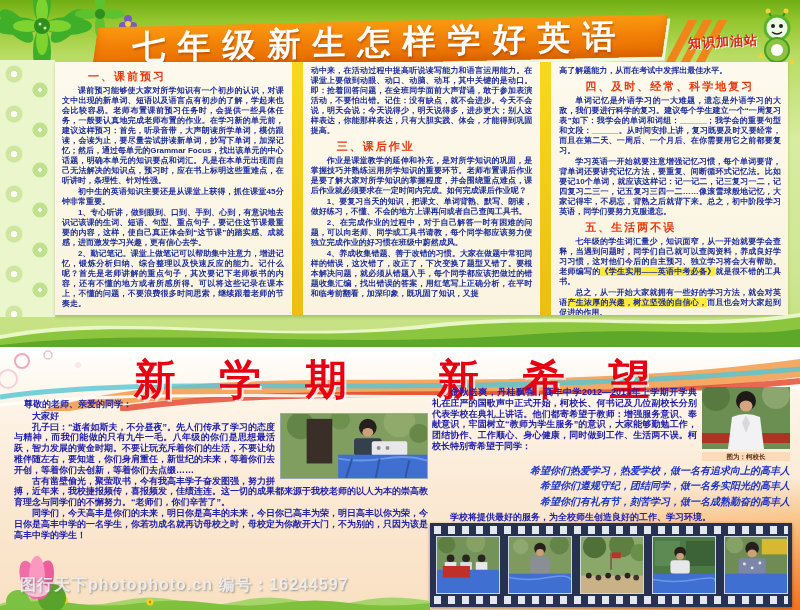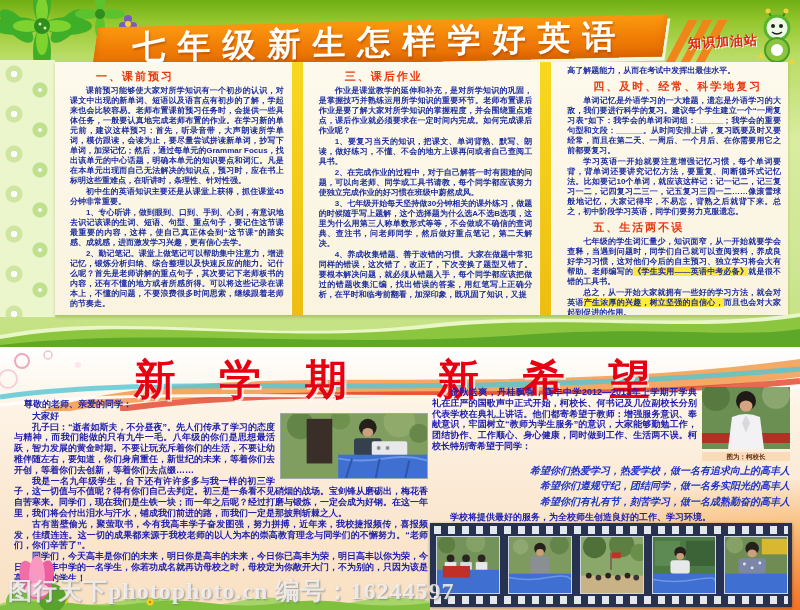--- a/index.html
+++ b/index.html
@@ -25,21 +25,21 @@
 
   .side-border{position:absolute;left:0;top:60px;width:55px;height:257px;
     background:
       radial-gradient(circle at 14px 14px, #ffffff 0 3px, #cfe6a0 3px 8px, rgba(0,0,0,0) 9px),
       radial-gradient(circle at 40px 30px, #ffffff 0 2px, #bfe08c 2px 7px, rgba(0,0,0,0) 8px),
       #ecf6cd;
     background-size:52px 40px,52px 40px,auto;}
 
   .panel{position:absolute;left:55px;top:62px;width:733px;height:253px;display:flex;
     background:linear-gradient(180deg,#fdf9ec 0%,#faf3df 100%);box-shadow:0 2px 3px rgba(90,120,20,.3);}
-  .tcol{flex:1;padding:4px 7px 2px 15px;overflow:hidden;}
+  .tcol{flex:1;padding:4px 7px 2px 7px;overflow:hidden;}
   .vdiv{width:11px;background:linear-gradient(180deg,#f8d81f,#eebd12);border-left:1px solid #fff;border-right:1px solid #fff;}
   .tcol h3{margin:3px 0 2px 26px;color:#e8380d;font-size:11px;font-weight:bold;letter-spacing:2px;}
   .tcol p{margin:0 0 1px 0;color:#1f2f9f;font-size:8px;line-height:1.25;text-align:justify;
     text-indent:2em;font-weight:600;}
   .tcol p.noindent{text-indent:0;}
   .hl{background:#ffe93a;}
 
   .top-wave{position:absolute;left:0;top:299px;width:800px;height:48px;}
 
   
@@ -74,22 +74,22 @@
   .film{position:absolute;left:430px;top:176px;width:362px;height:84px;background:#26324f;
     box-shadow:0 1px 3px rgba(60,40,10,.5);z-index:2;}
   .film .perf{position:absolute;left:4px;right:4px;height:8px;
     background:repeating-linear-gradient(90deg,#e3e7ee 0 7px, rgba(0,0,0,0) 7px 14px);}
   .perf-top{top:3px}.perf-bottom{bottom:3px}
   .shots{position:absolute;left:6px;top:13px;display:flex;gap:8px;}
   .shot{width:64px;height:58px;border:1px solid #cfd6e2;box-sizing:border-box;}
 
   .bottom-wave{position:absolute;left:0;bottom:0;z-index:3;}
   .lotus{position:absolute;left:0;bottom:0;z-index:4;}
-  .watermark{position:absolute;left:8px;top:228px;z-index:6;font-size:24px;letter-spacing:1px;
-    color:rgba(244,244,246,.85);text-shadow:1px 1px 2px rgba(110,110,110,.65);white-space:nowrap;font-weight:bold;font-family:Liberation Serif, serif;}
+  .watermark{position:absolute;left:20px;top:228px;z-index:6;font-size:16px;letter-spacing:1px;
+    color:rgba(244,244,246,.85);text-shadow:1px 1px 2px rgba(110,110,110,.65);white-space:nowrap;font-weight:bold;}
 </style>
 </head>
 <body>
 
 <div class="poster">
 
   <section class="top-board">
 
     <svg class="top-flowers" width="175" height="80" viewBox="0 0 175 80">
       <g transform="translate(42,26)">
@@ -159,25 +159,25 @@
       <div class="tcol">
         <h3>一、课前预习</h3>
         <p>课前预习能够使大家对所学知识有一个初步的认识，对课文中出现的新单词、短语以及语言点有初步的了解，学起来也会比较容易。老师布置课前预习任务时，会提供一些具体任务，一般要认真地完成老师布置的作业。在学习新的单元前，建议这样预习：首先，听录音带，大声朗读所学单词，模仿跟读，会读为止，要尽量尝试拼读新单词，抄写下单词，加深记忆；然后，通过每单元的Grammar Focus，找出该单元的中心话题，明确本单元的知识要点和词汇。凡是在本单元出现而自己无法解决的知识点，预习时，应在书上标明这些重难点，在听讲时，条理性、针对性强。</p>
         <p>初中生的英语知识主要还是从课堂上获得，抓住课堂45分钟非常重要。</p>
         <p>1、专心听讲，做到眼到、口到、手到、心到，有意识地去识记该课的生词、短语、句型、重点句子，要记住这节课最重要的内容，这样，使自己真正体会到“这节课”的踏实感、成就感，进而激发学习兴趣，更有信心去学。</p>
         <p>2、勤记笔记。课堂上做笔记可以帮助集中注意力，增进记忆，锻炼分析归纳、综合整理以及快速反应的能力。记什么呢？首先是老师讲解的重点句子，其次要记下老师板书的内容，还有不懂的地方或者所感所得。可以将这些记录在课本上，不懂的问题，不要浪费很多时间思索，继续跟着老师的节奏走。</p>
 
       </div>
       <div class="vdiv"></div>
       <div class="tcol">
+        <p class="noindent">动中来，在活动过程中提高听说读写能力和语言运用能力。在课堂上要做到动眼、动口、动脑、动耳，其中关键的是动口。即：抢着回答问题，在全班同学面前大声背诵，敢于参加表演活动，不要怕出错。记住：没有缺点，就不会进步。今天不会说，明天会说；今天说得少，明天说得多，进步更大；别人这样表达，你能那样表达，只有大胆实践、体会，才能得到巩固提高。</p>
         <h3>三、课后作业</h3>
         <p>作业是课堂教学的延伸和补充，是对所学知识的巩固，是掌握技巧并熟练运用所学知识的重要环节。老师布置课后作业是要了解大家对所学知识的掌握程度，并会围绕重点难点，课后作业就必须要求在一定时间内完成。如何完成课后作业呢？</p>
         <p>1、要复习当天的知识，把课文、单词背熟、默写、朗读，做好练习，不懂、不会的地方上课再问或者自己查阅工具书。</p>
         <p>2、在完成作业的过程中，对于自己解答一时有困难的问题，可以向老师、同学或工具书请教，每个同学都应该努力使独立完成作业的好习惯在班级中蔚然成风。</p>
-        <p>3、七年级开始每天坚持做30分钟相关的课外练习，做题的时候随手写上题解，这个选择题为什么选A不选B选项，这里为什么用第三人称单数形式等等，不会做或不确信的查词典、查注书，问老师同学，然后做好重点笔记，第二天解决。</p>
         <p>4、养成收集错题、善于改错的习惯。大家在做题中常犯同样的错误，这次错了，改正了，下次变换了题型又错了。要根本解决问题，就必须从错题入手，每个同学都应该把做过的错题收集汇编，找出错误的答案，用红笔写上正确分析，在平时和临考前翻看，加深印象，既巩固了知识，又提</p>
       </div>
       <div class="vdiv"></div>
       <div class="tcol">
         <p class="noindent">高了解题能力，从而在考试中发挥出最佳水平。</p>
         <h3>四、及时、经常、科学地复习</h3>
         <p>单词记忆是外语学习的一大难题，遗忘是外语学习的大敌，我们要进行科学的复习。建议每个学生建立一个“一周复习表”如下：我学会的单词和词组：______；我学会的重要句型和文段：______。从时间安排上讲，复习既要及时又要经常，而且在第二天、一周后、一个月后、在你需要用它之前都要复习。</p>
         <p>学习英语一开始就要注意增强记忆习惯，每个单词要背，背单词还要讲究记忆方法，要重复、间断循环式记忆法。比如要记10个单词，就应该这样记：记一记二，记三复习一二，记四复习二三一，记五复习三四一二……像滚雪球般地记忆，大家记得牢，不易忘，背熟之后就背下来。总之，初中阶段学习英语，同学们要努力克服遗忘。</p>
         <h3>五、生活两不误</h3>
         <p><span>七年级的学生词汇量少，知识面窄，从一开始就要学会查释，当遇到问题时，同学们自己就可以查阅资料，养成良好学习习惯，这对他们今后的自主预习、独立学习将会大有帮助。老师编写的</span><span class="hl">《学生实用——英语中考必备》</span><span>就是很不错的工具书。</span></p>
@@ -226,21 +226,20 @@
         <rect x="74" y="25" width="28" height="18" rx="3" fill="#35404d"></rect>
         <rect x="92" y="28" width="36" height="15" rx="2" fill="#e8e8ea"></rect>
         <circle cx="99" cy="35" r="2" fill="#8a8f96"></circle>
           <circle cx="108" cy="35" r="2" fill="#8a8f96"></circle>
         <rect x="58" y="42" width="90" height="24" fill="#3f6fd0"></rect>
         <path d="M58,46 Q80,50 104,46 T148,48" stroke="#6c97e8" stroke-width="2" fill="none"></path>
         <path d="M66,66 L72,46 M96,66 L100,46 M126,66 L130,48" stroke="#2f55a8" stroke-width="2"></path>
       </svg>
       <p class="greet">大家好</p>
       <p>孔子曰：“逝者如斯夫，不分昼夜”。先人们传承了学习的态度与精神，而我们能做的只有九牛一毛。八年级的你们是思想最活跃，智力发展的黄金时期。不要让玩充斥着你们的生活，不要让幼稚伴随左右，要知道，你们身肩重任，新世纪的未来，等着你们去开创，等着你们去创新，等着你们去点缀……</p>
-      <p>我是一名九年级学生，台下还有许许多多与我一样的初三学子，这一切值与不值呢？得有你们自己去判定。初三是一条看不见硝烟的战场。宝剑锋从磨砺出，梅花香自苦寒来。同学们，现在我们是生铁一块；而一年之后呢？经过打磨与锻炼，一定会成为好钢。在这一年里，我们将会付出泪水与汗水，铺成我们前进的路，而我们一定是那披荆斩棘之人。</p>
       <p>古有凿壁偷光，聚萤取书，今有我高丰学子奋发图强，努力拼搏，近年来，我校捷报频传，喜报频发，佳绩连连。这一切的成果都来源于我校老师的以人为本的崇高教育理念与同学们的不懈努力。“老师们，你们辛苦了”。</p>
       <p>同学们，今天高丰是你们的未来，明日你是高丰的未来，今日你已高丰为荣，明日高丰以你为荣，今日你是高丰中学的一名学生，你若功成名就再访母校之时，母校定为你敞开大门，不为别的，只因为该是高丰中学的学生！</p>
 
     </div>
 
     <div class="br-text">
       <div class="photo-principal-wrap">
         <svg width="88" height="62" viewBox="0 0 88 62" preserveAspectRatio="none">
           <rect width="88" height="62" fill="#6b8f53"></rect>
           <circle cx="14" cy="10" r="14" fill="#57783f" opacity="0.9"></circle>

